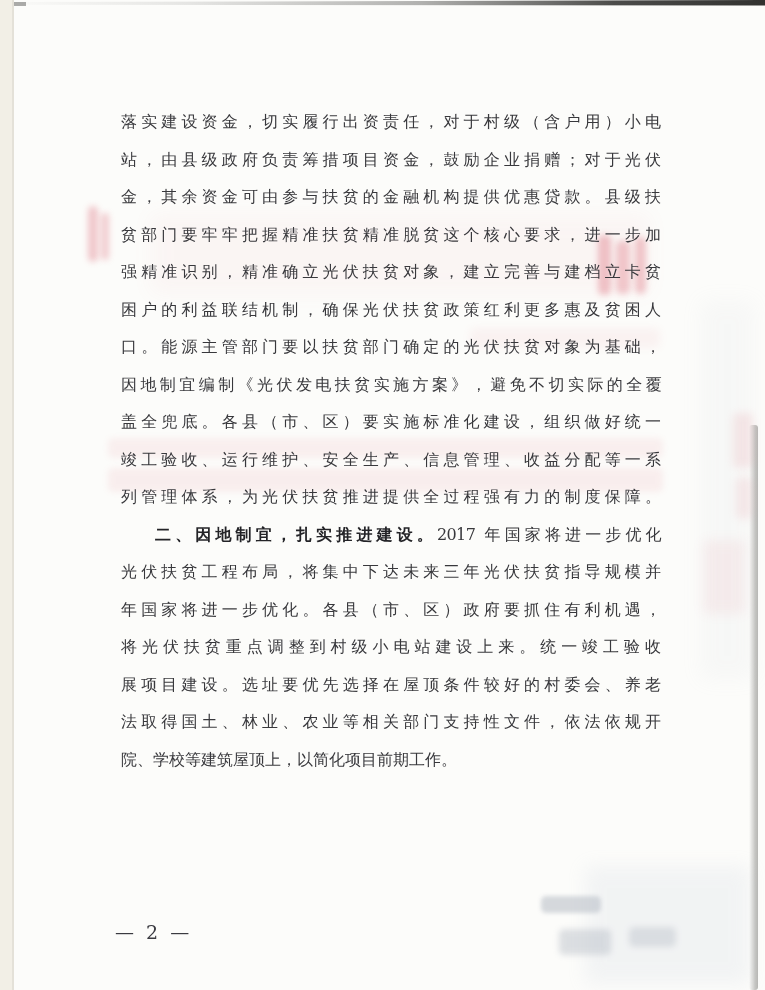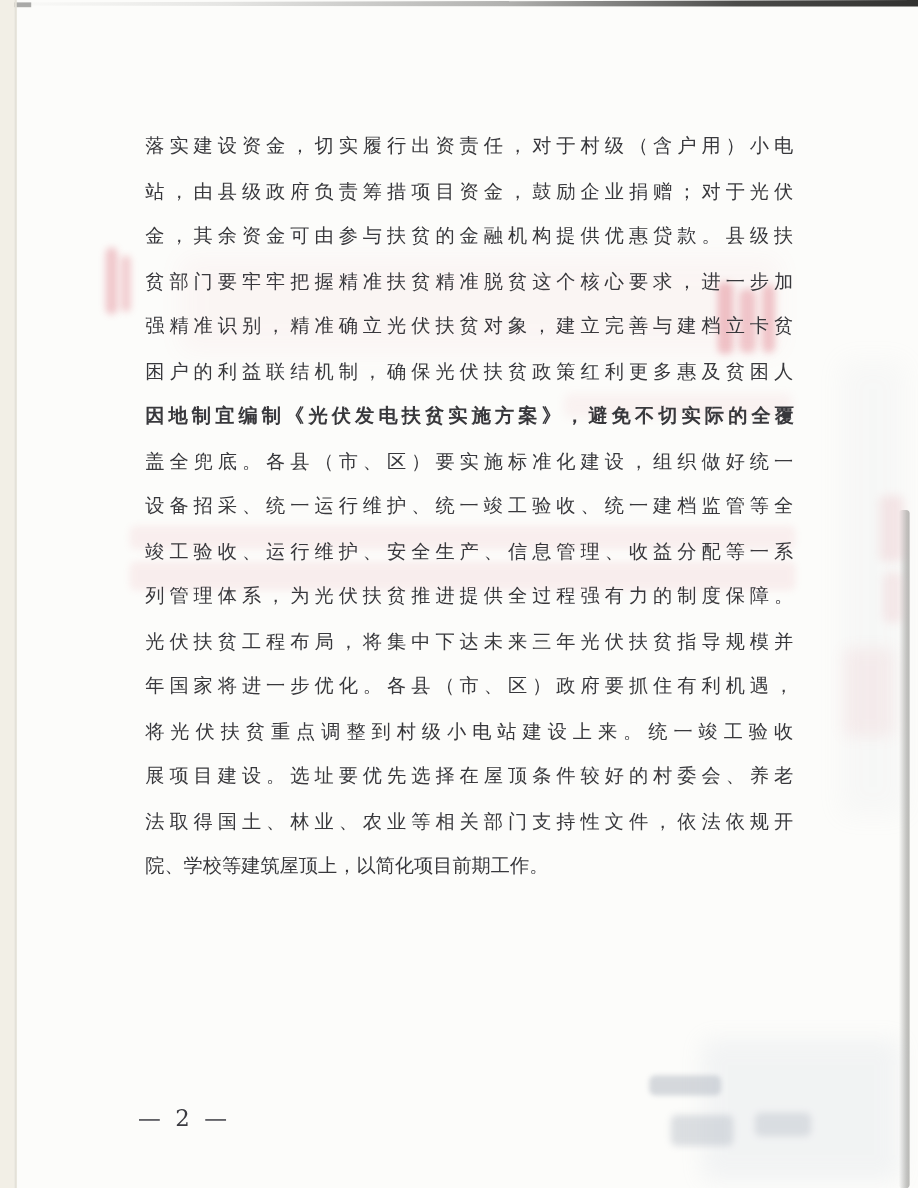--- a/index.html
+++ b/index.html
@@ -54,21 +54,21 @@
     position:absolute;left:121px;top:103px;width:540px;
     color:#38383c;
   }
   .line{
     font-size:16px;line-height:37.5px;height:37.5px;
     text-align:justify;text-align-last:justify;
     text-justify:inter-character;
     white-space:normal;
   }
   .line.para-end{text-align-last:left;}
-  .line.tight{letter-spacing:-.7px;font-weight:bold;}
+  .line.tight{letter-spacing:-.7px;}
   .line.tight-sm{letter-spacing:-.6px;}
   .line.indent{padding-left:34px;box-sizing:border-box;}
   .heading-bold{font-weight:700;color:#232327;}
   .page-number{
     position:absolute;left:115px;top:919px;
     font-size:19px;line-height:26px;letter-spacing:3px;color:#3a3a40;
   }
 </style>
 </head>
 <body>
@@ -99,25 +99,28 @@
   <div class="bleed gr-w1"></div>
   <div class="bleed gr-w2"></div>
 
   <div class="text-block">
     <div class="line">落实建设资金，切实履行出资责任，对于村级（含户用）小电</div>
     <div class="line">站，由县级政府负责筹措项目资金，鼓励企业捐赠；对于光伏</div>
     <div class="line">金，其余资金可由参与扶贫的金融机构提供优惠贷款。县级扶</div>
     <div class="line">贫部门要牢牢把握精准扶贫精准脱贫这个核心要求，进一步加</div>
     <div class="line">强精准识别，精准确立光伏扶贫对象，建立完善与建档立卡贫</div>
     <div class="line">困户的利益联结机制，确保光伏扶贫政策红利更多惠及贫困人</div>
+    <div class="line">口。能源主管部门要以扶贫部门确定的光伏扶贫对象为基础，</div>
     <div class="line tight">因地制宜编制《光伏发电扶贫实施方案》，避免不切实际的全覆</div>
     <div class="line">盖全兜底。各县（市、区）要实施标准化建设，组织做好统一</div>
-    <div class="line">设备招采、统一运行维护、统一竣工验收、统一建档监管等全</div>
     <div class="line">竣工验收、运行维护、安全生产、信息管理、收益分配等一系</div>
     <div class="line">列管理体系，为光伏扶贫推进提供全过程强有力的制度保障。</div>
+    <div class="line indent tight-sm">
+      <span class="heading-bold">二、因地制宜，扎实推进建设。</span><span>2017 年国家将进一步优化</span>
+    </div>
     <div class="line">光伏扶贫工程布局，将集中下达未来三年光伏扶贫指导规模并</div>
     <div class="line">年国家将进一步优化。各县（市、区）政府要抓住有利机遇，</div>
     <div class="line">将光伏扶贫重点调整到村级小电站建设上来。统一竣工验收</div>
     <div class="line">展项目建设。选址要优先选择在屋顶条件较好的村委会、养老</div>
     <div class="line">法取得国土、林业、农业等相关部门支持性文件，依法依规开</div>
     <div class="line para-end">院、学校等建筑屋顶上，以简化项目前期工作。</div>
   </div>
 
   <div class="page-number">— 2 —</div>
 

